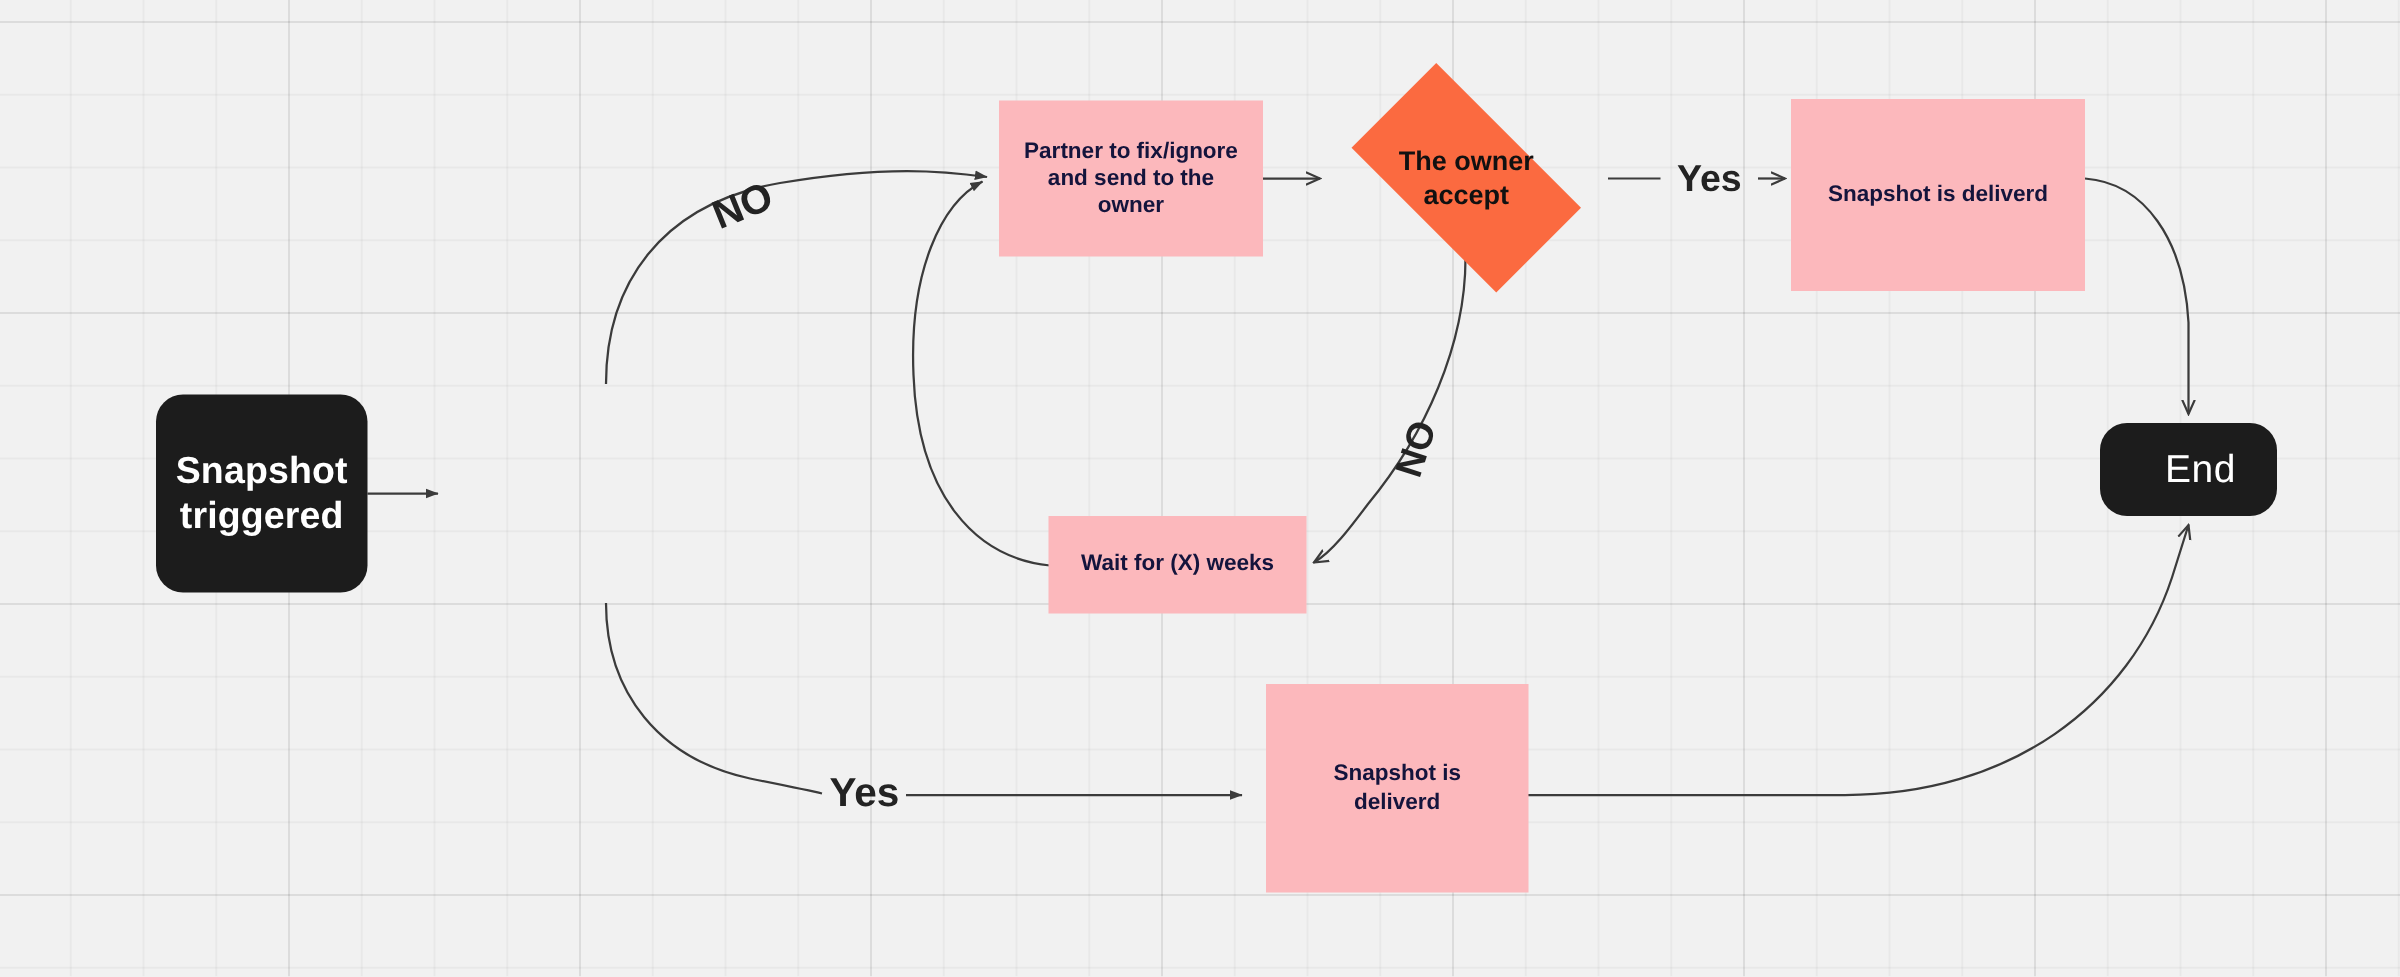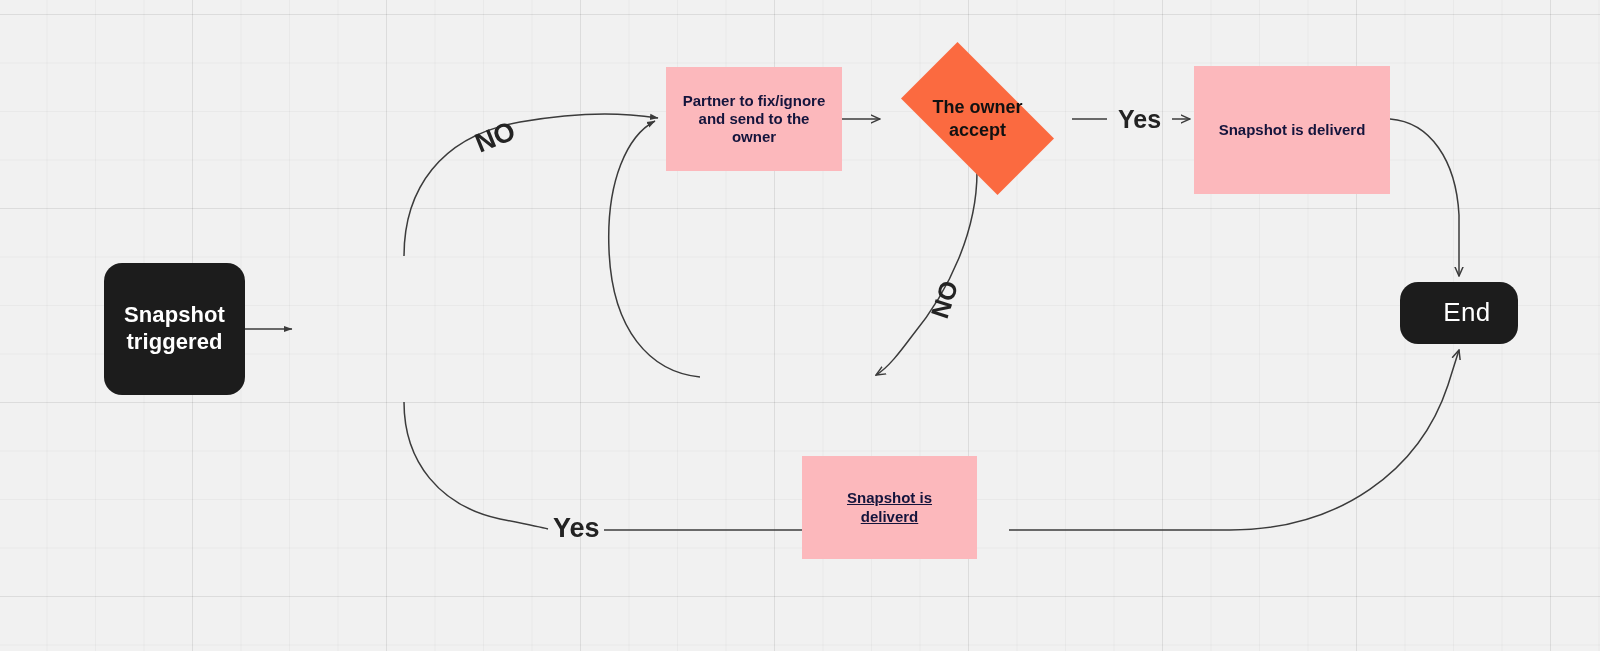--- a/index.html
+++ b/index.html
@@ -48,21 +48,21 @@
     line-height: 1.22;
   }
 
   
   .terminal {
     background: #1c1c1c;
     color: #ffffff;
     border-radius: 18px;
     font-weight: bold;
   }
-  .terminal-start { font-size: 22px; letter-spacing: 0.1px; }
+  .terminal-start { font-size: 25px; letter-spacing: 0.1px; }
   .terminal-end   { font-size: 26px; font-weight: normal; letter-spacing: 0.4px; }
 
   
   .process {
     background: #fcb8bc;
     color: #14143c;
     font-weight: bold;
     font-size: 15px;
   }
 
@@ -152,22 +152,25 @@
 
   <div class="node decision" style="left:881px; top:62px; width:193px; height:113px;">
     <span class="diamond-shape"></span>
     <span class="diamond-label">The owner<br>accept</span>
   </div>
 
   <div class="node process" style="left:1194px; top:66px; width:196px; height:128px;">
     <span>Snapshot is deliverd</span>
   </div>
 
+  <div class="node process" style="left:699px; top:344px; width:172px; height:65px;">
+    <span>Wait for (X) weeks</span>
+  </div>
 
-  <div class="node process" style="left:802px; top:456px; width:175px; height:103px;text-decoration:underline;">
+  <div class="node process" style="left:844px; top:456px; width:175px; height:139px;">
     <span>Snapshot is<br>deliverd</span>
   </div>
 
   <div class="node terminal terminal-end" style="left:1400px; top:282px; width:118px; height:62px;padding-left:16px;">
     <span>End</span>
   </div>
 
   <div class="edge-label label-no-top" style="left:475px; top:122px; transform: rotate(-22deg);">NO</div>
 
   <div class="edge-label label-yes-top" style="left:1118px; top:105px;">Yes</div>

